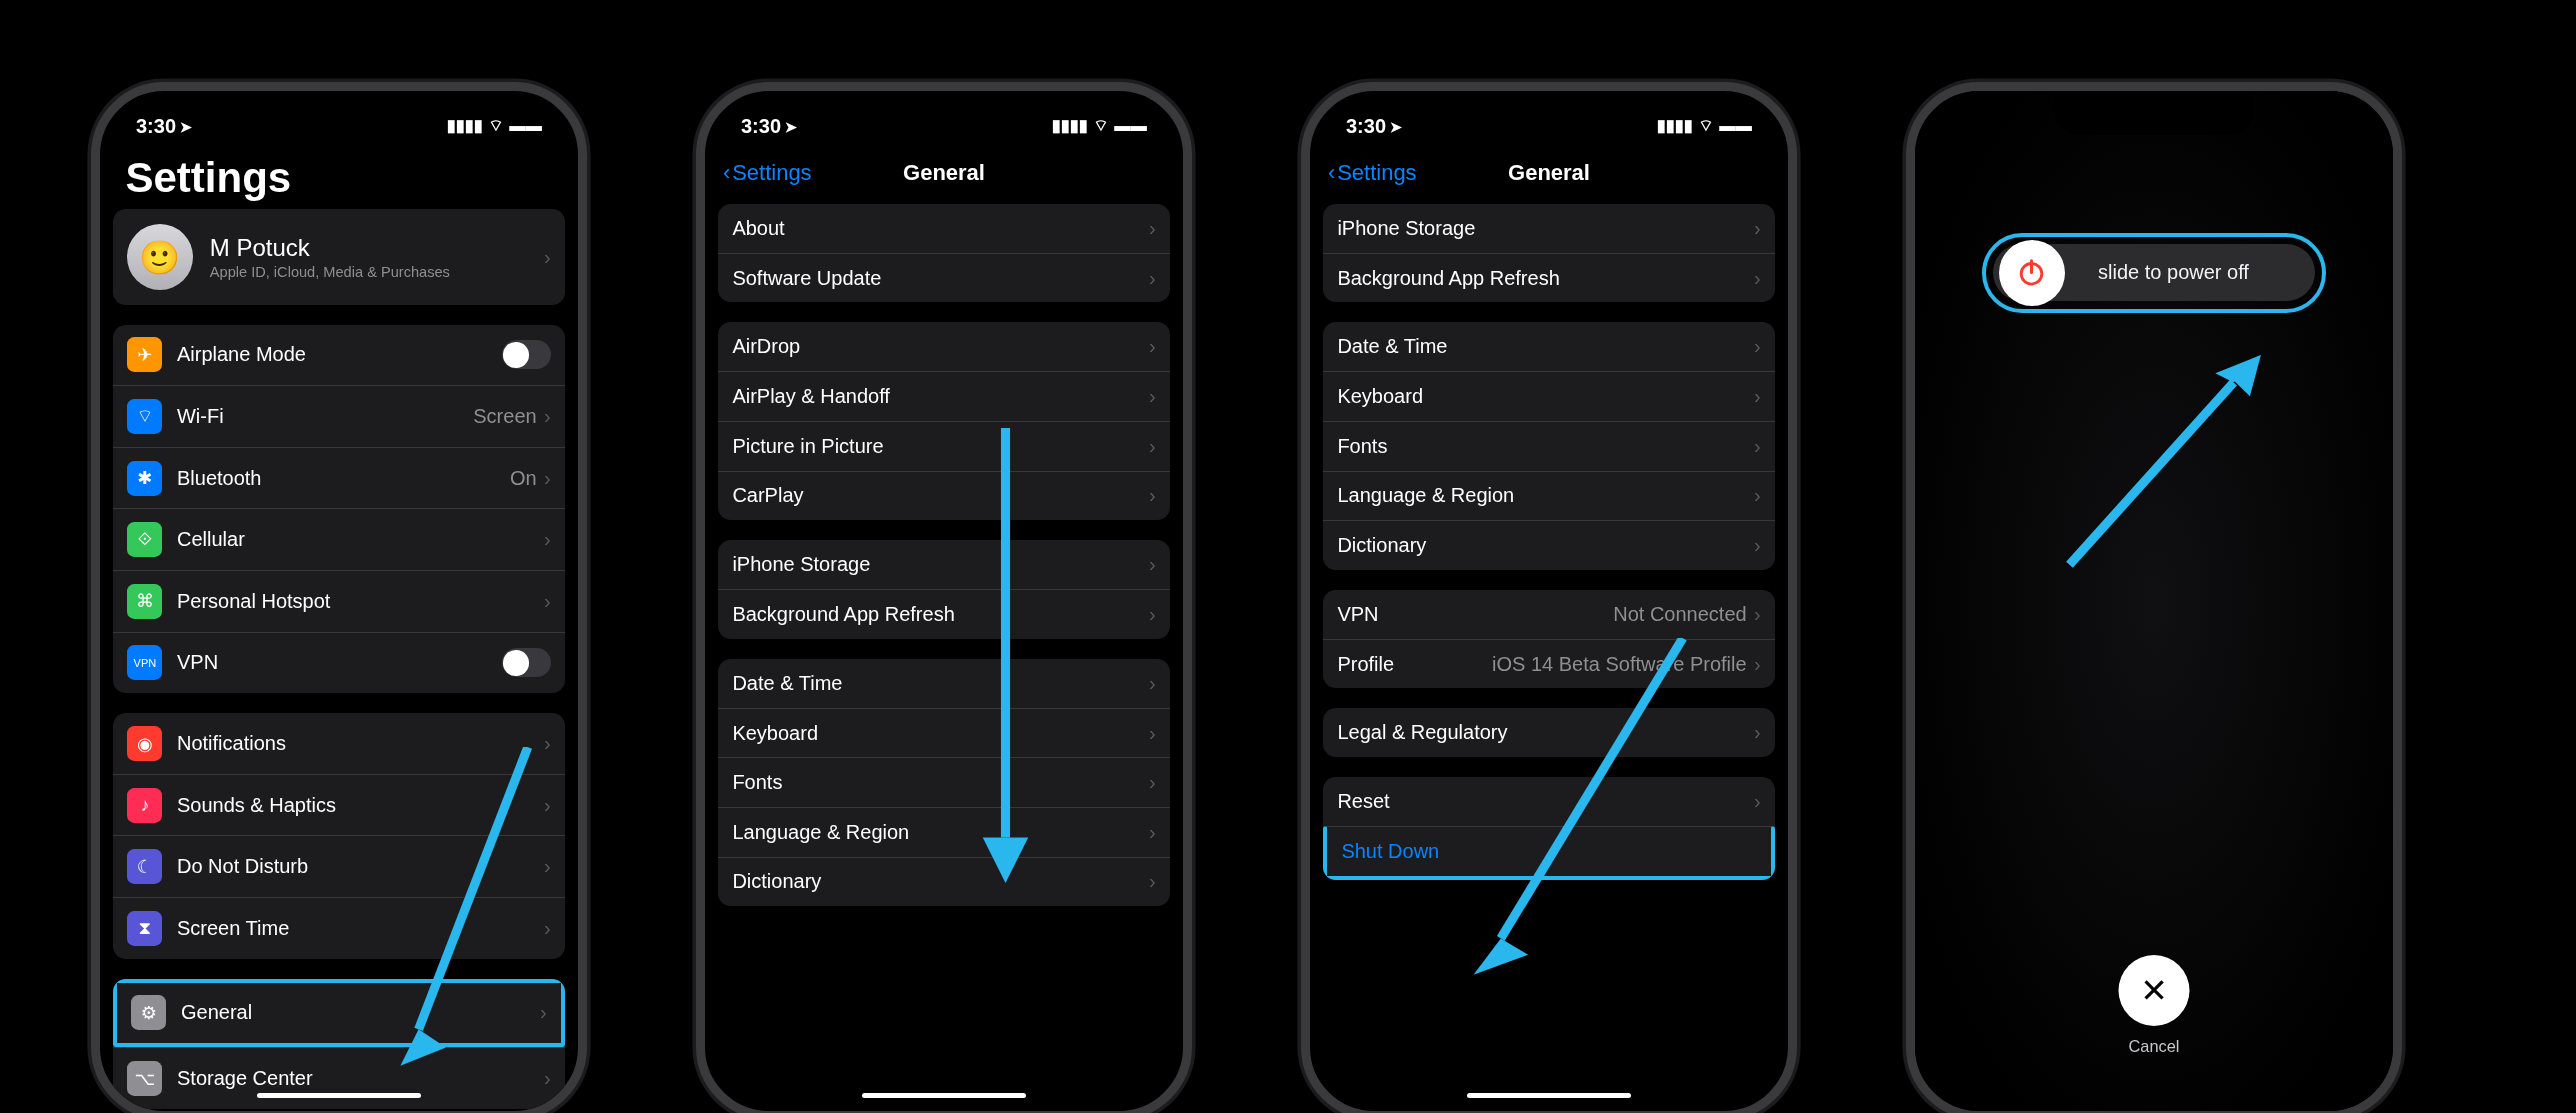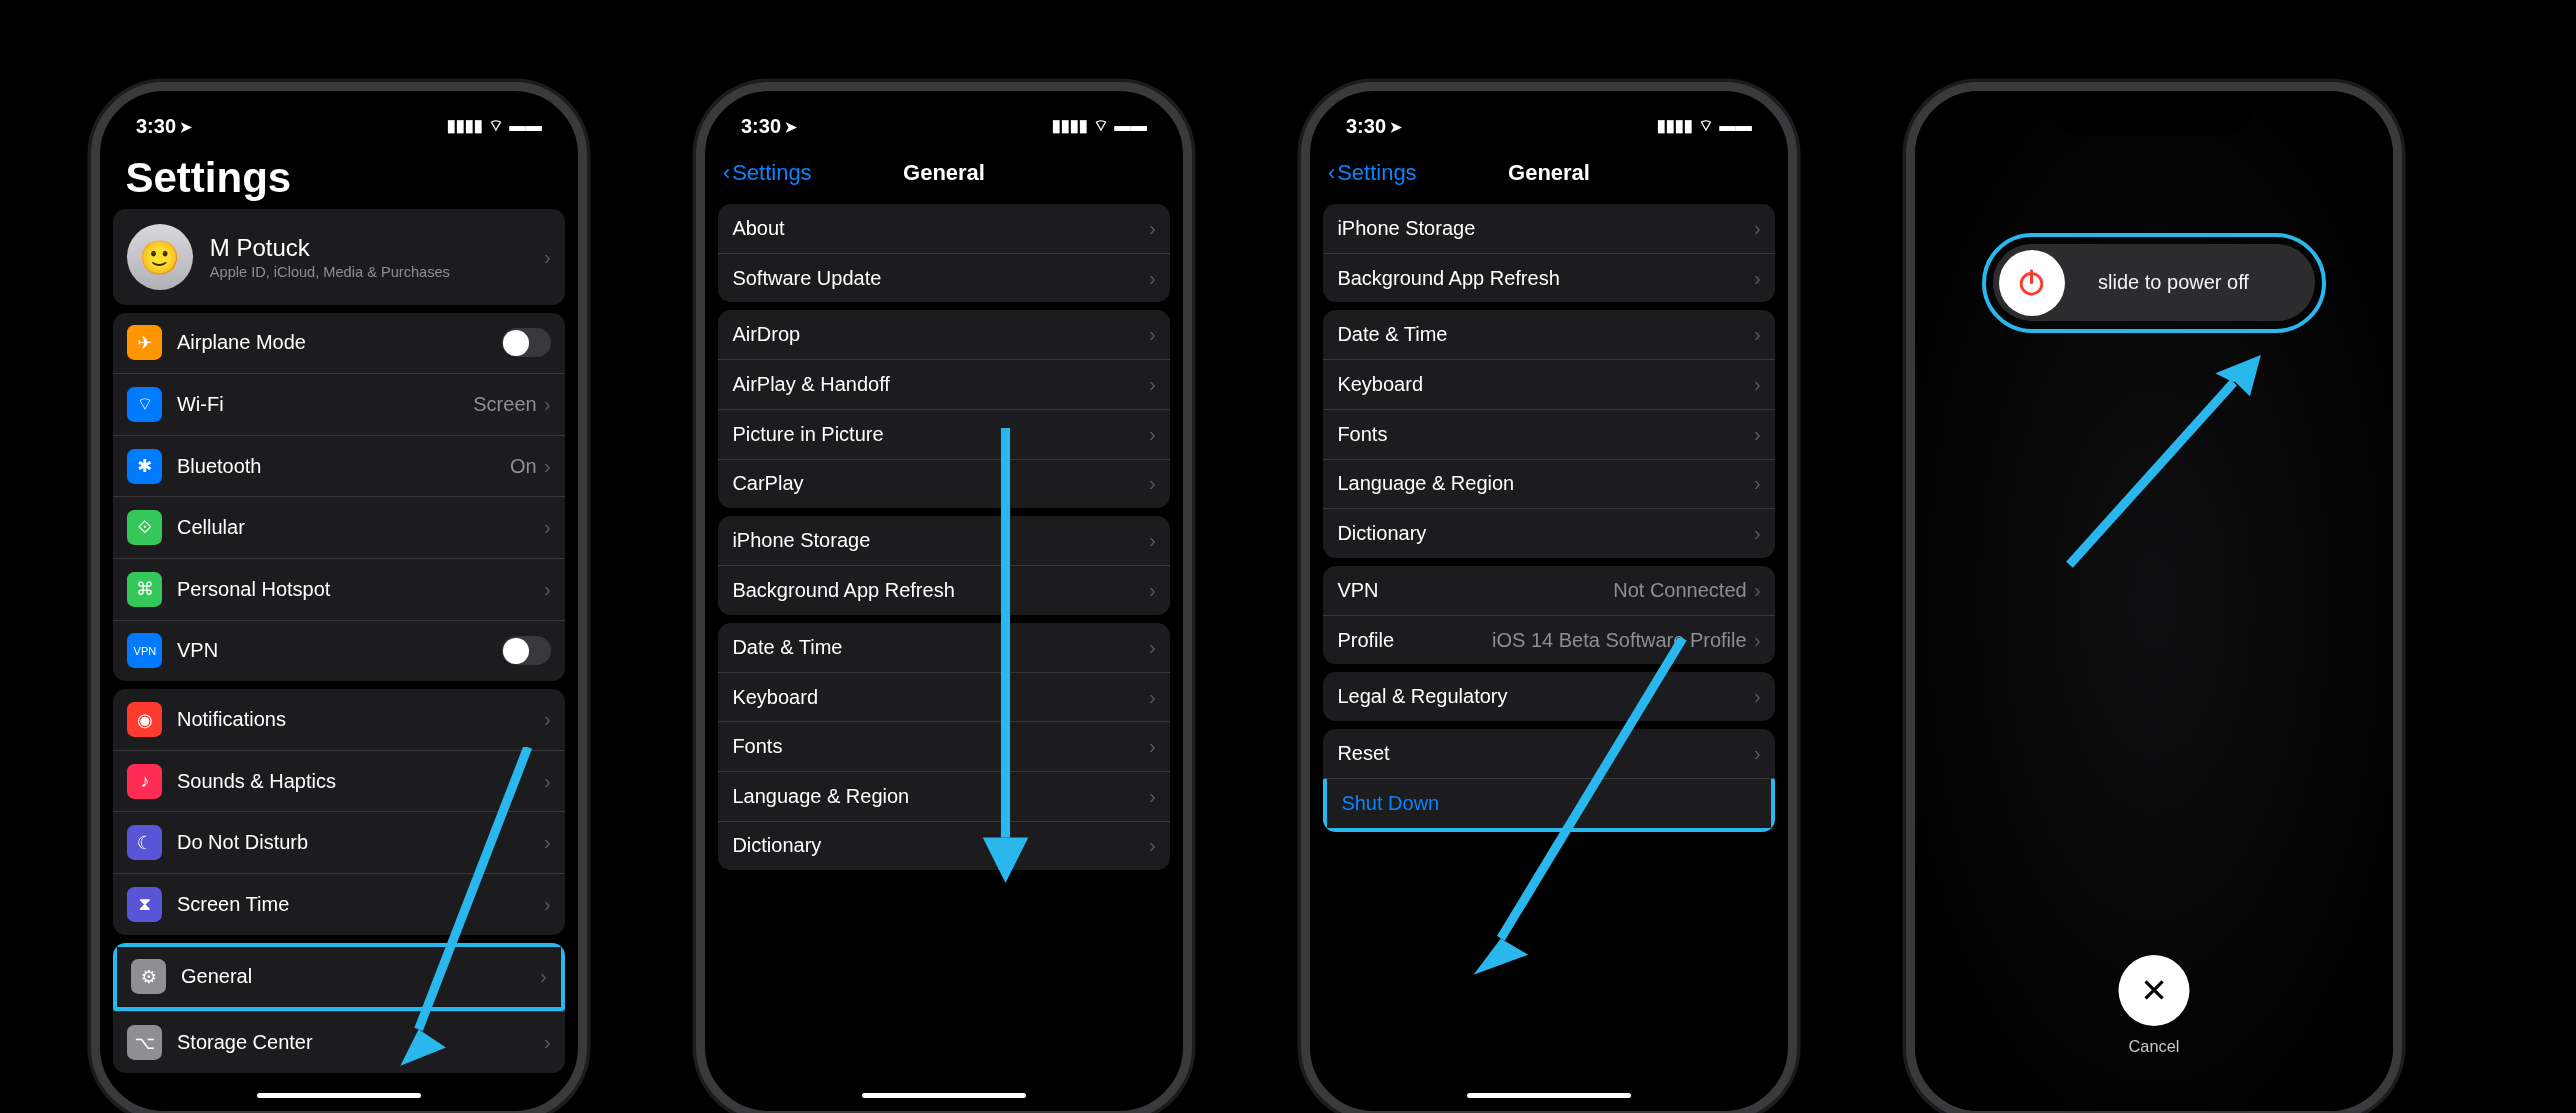--- a/index.html
+++ b/index.html
@@ -52,21 +52,21 @@
     height: 55px;
     position: relative;
   }
   .nav-back { color: #0a84ff; font-size: 22px; display: flex; align-items: center; gap: 1.8px; }
   .nav-title { font-size: 22px; font-weight: 600; position: absolute; left: 50%; transform: translateX(-50%); }
   .page-title { font-size: 42px; font-weight: 700; padding: 9px 25.5px 3.6px; }
   .content { padding: 3.6px 12.8px 0 12.8px; overflow: hidden; }
   .section {
     background: #1c1c1e;
     border-radius: 12.8px;
-    margin-bottom: 8px;
+    margin-bottom: 20px;
     overflow: hidden;
   }
   .row {
     display: flex;
     align-items: center;
     padding: 12.8px 14.6px;
     min-height: 49px;
     position: relative;
   }
   .row + .row { border-top: 0.9px solid #38383a; }
@@ -115,21 +115,21 @@
   
   .slider-wrap {
     position: absolute;
     top: 142px; left: 50%; transform: translateX(-50%);
     width: 344px;
     padding: 7.3px;
     border: 4.6px solid #29b7ed;
     border-radius: 55px;
   }
   .slider {
-    width: 100%; height: 77px;
+    width: 100%; height: 57px;
     background: #2c2c2e;
     border-radius: 38px;
     display: flex; align-items: center;
     padding: 5.5px;
   }
   .slider-knob {
     width: 66px; height: 66px; background: #fff; border-radius: 50%;
     display: flex; align-items: center; justify-content: center;
   }
   .slider-text { flex: 1; text-align: center; color: #f2f2f7; font-size: 20px; padding-right: 27px;}

